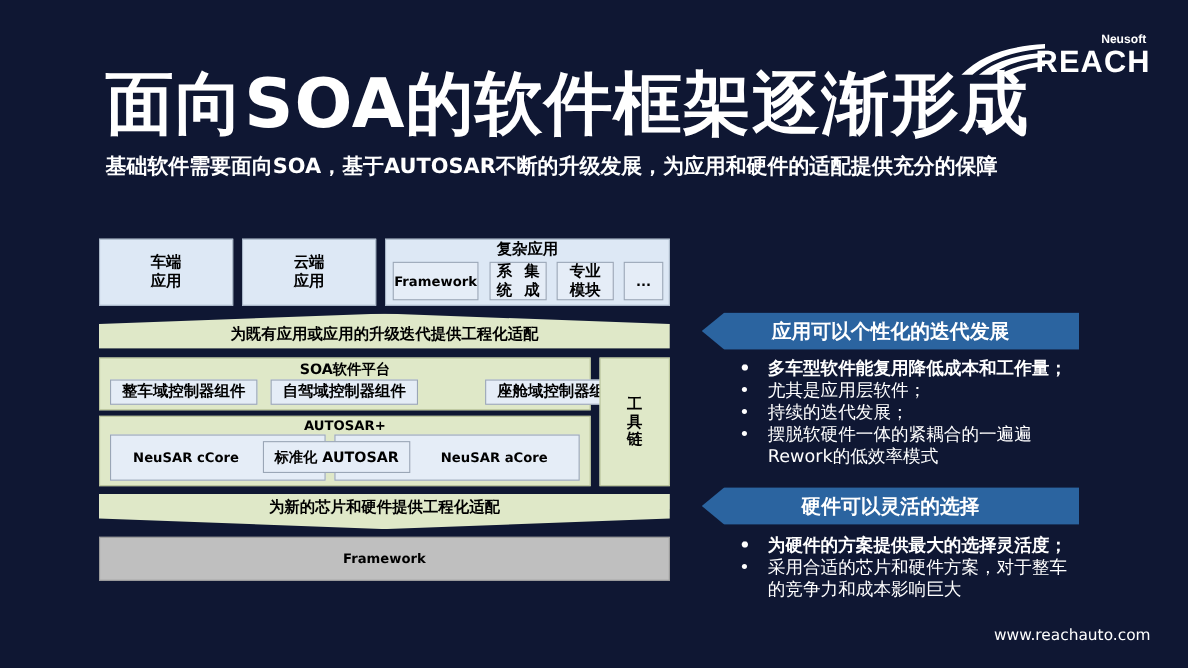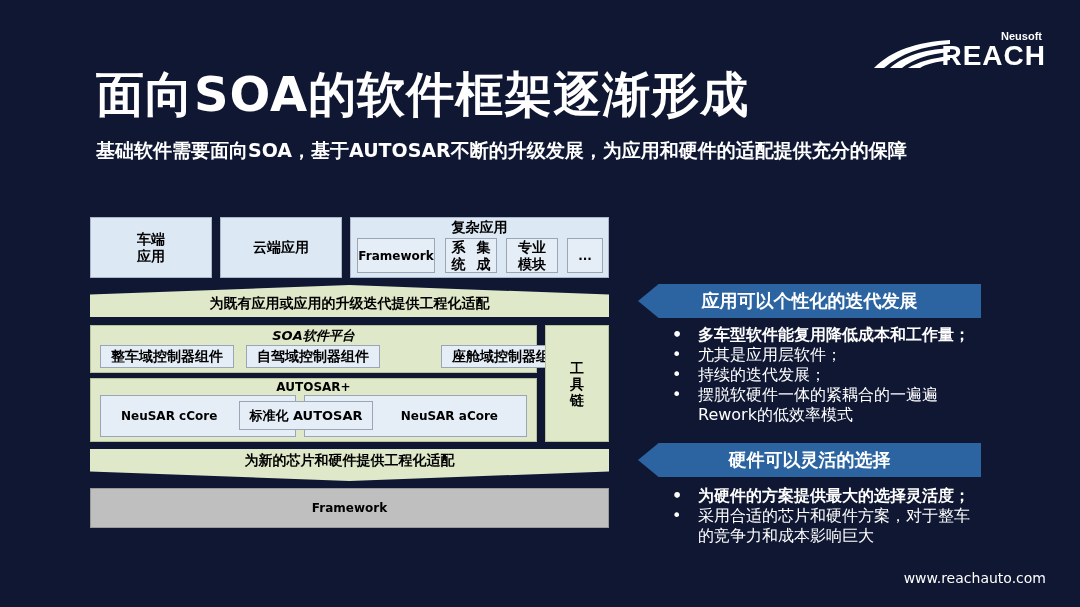--- a/index.html
+++ b/index.html
@@ -1,18 +1,18 @@
 <!DOCTYPE html>
 <html><head>
 <meta charset="utf-8">
 <style>
   html,body{margin:0;padding:0;}
   body{width:1080px;height:607px;background:#0f1733;position:relative;overflow:hidden;font-family:"DejaVu Sans","Liberation Sans",sans-serif;color:#fff;}
   .abs{position:absolute;}
-  .title{left:96px;top:64px;font-size:48px;font-weight:bold;letter-spacing:1px;line-height:60px;white-space:nowrap;}
+  .title{left:96px;top:64px;font-size:62px;font-weight:bold;letter-spacing:1px;line-height:60px;white-space:nowrap;}
   .subtitle{left:96px;top:138px;font-size:19px;font-weight:bold;white-space:nowrap;}
   .logo{left:872px;top:30px;width:180px;height:40px;}
   .logo-top{position:absolute;right:10px;top:0;font-size:11px;font-weight:bold;font-family:"Liberation Sans",sans-serif;}
   .logo-main{position:absolute;right:6px;top:10px;font-size:28px;font-weight:bold;font-family:"Liberation Sans",sans-serif;letter-spacing:1px;}
   .box{box-sizing:border-box;display:flex;align-items:center;justify-content:center;text-align:center;color:#000;font-weight:bold;}
   .lightblue{background:#dde8f5;border:1px solid #a9b7c8;}
   .green{background:#dfe8c8;border:1px solid #b8c29a;}
   .inner{background:#e5edf7;border:1px solid #9aa6b6;}
   .cn14{font-size:14px;line-height:17px;}
   .arrow-band{background:#dfe8c8;color:#000;font-weight:bold;font-size:14px;display:flex;align-items:center;justify-content:center;}
@@ -39,21 +39,21 @@
 
 <div class="abs title">面向SOA的软件框架逐渐形成</div>
 <div class="abs subtitle">基础软件需要面向SOA，基于AUTOSAR不断的升级发展，为应用和硬件的适配提供充分的保障</div>
 
 <div>
 
   <div class="abs box lightblue cn14" style="left:90px;top:217px;width:122px;height:61px;flex-direction:column;">
     <span>车端</span>
     <span>应用</span>
   </div>
-  <div class="abs box lightblue cn14" style="left:220px;top:217px;width:122px;height:61px;">
+  <div class="abs box lightblue cn14" style="left:220px;top:217px;width:122px;height:61px;flex-direction:column;">
     <span>云端</span>
     <span>应用</span>
   </div>
   <div class="abs lightblue" style="left:350px;top:217px;width:259px;height:61px;box-sizing:border-box;">
     <div class="abs cn14" style="left:0;right:0;top:1px;text-align:center;color:#000;font-weight:bold;">复杂应用</div>
     <div class="abs box inner" style="left:6px;top:20px;width:78px;height:35px;font-size:12px;">
       <span>Framework</span>
     </div>
     <div class="abs box inner cn14" style="left:94px;top:20px;width:52px;height:35px;">
       <span>系统</span>
@@ -66,21 +66,21 @@
     <div class="abs box inner" style="left:216px;top:20px;width:36px;height:35px;font-size:12px;">
       <span>...</span>
     </div>
   </div>
 
   <div class="abs arrow-band" style="left:90px;top:285px;width:519px;height:32px;clip-path:polygon(0 30%,50% 0,100% 30%,100% 100%,0 100%);padding-top:6px;box-sizing:border-box;">
     <span>为既有应用或应用的升级迭代提供工程化适配</span>
   </div>
 
   <div class="abs green" style="left:90px;top:325px;width:447px;height:48px;box-sizing:border-box;">
-    <div class="abs" style="left:0;right:0;top:1px;text-align:center;color:#000;font-weight:bold;font-size:13px;font-style:italic;">SOA软件平台</div>
+    <div class="abs" style="left:0;right:0;top:1px;text-align:center;color:#000;font-weight:bold;font-size:13px;">SOA软件平台</div>
     <div class="abs box inner cn14" style="left:9px;top:19px;width:134px;height:23px;">
         <span>整车域控制器组件</span>
       </div>
     <div class="abs box inner cn14" style="left:155px;top:19px;width:134px;height:23px;">
         <span>自驾域控制器组件</span>
       </div>
     <div class="abs box inner cn14" style="left:302px;top:19px;width:134px;height:23px;margin-left:48px;">
         <span>座舱域控制器组件</span>
       </div>
   </div>

